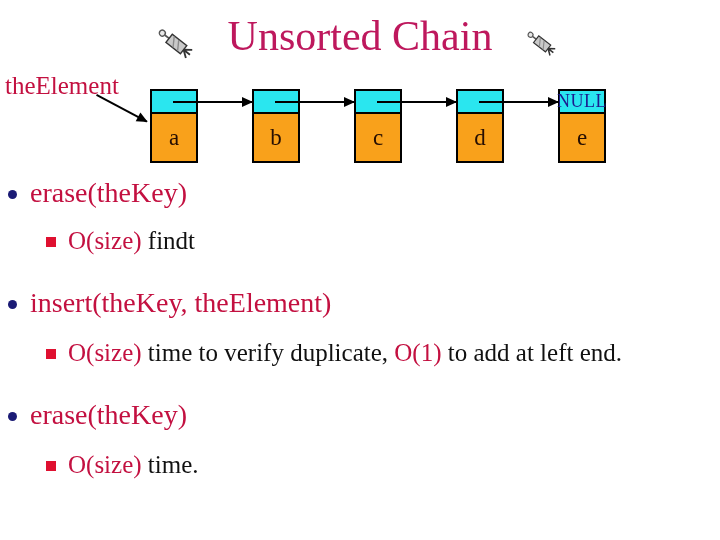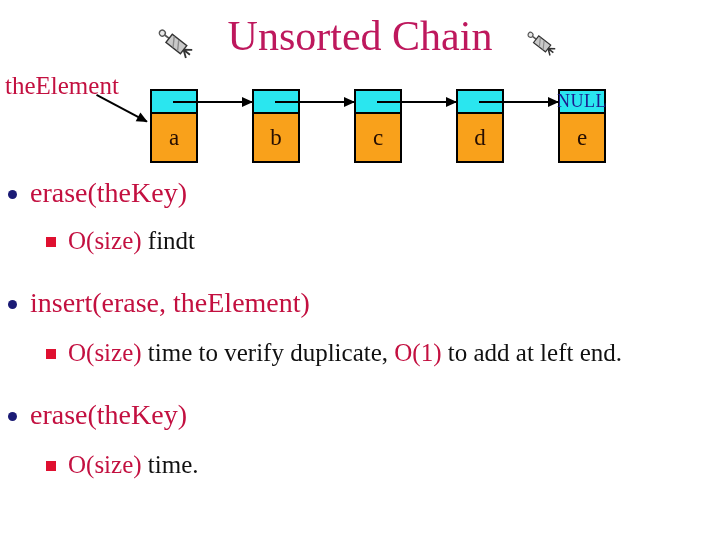--- a/index.html
+++ b/index.html
@@ -142,21 +142,21 @@
     <span class="dot"></span>
     <span>erase(theKey)</span>
   </div>
   <div class="bullet-row b-sub row-findt-sub">
     <span class="sq"></span>
     <span><span class="red">O(size)</span><span> findt</span></span>
   </div>
 
   <div class="bullet-row b-main row-insert">
     <span class="dot"></span>
-    <span>insert(erase, theElement)</span>
+    <span>insert(theKey, theElement)</span>
   </div>
   <div class="bullet-row b-sub row-insert-sub">
     <span class="sq"></span>
     <span><span class="red">O(size)</span><span> time to verify duplicate, </span><span class="red">O(1)</span><span> to add at left end.</span></span>
   </div>
 
   <div class="bullet-row b-main row-erase">
     <span class="dot"></span>
     <span>erase(theKey)</span>
   </div>

